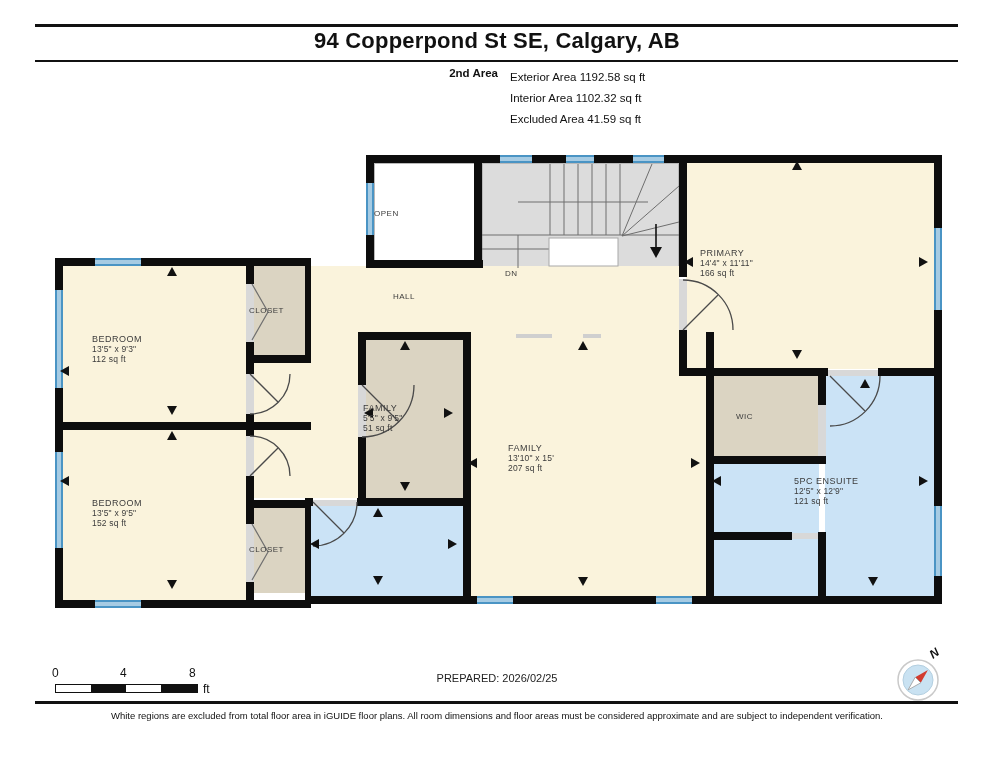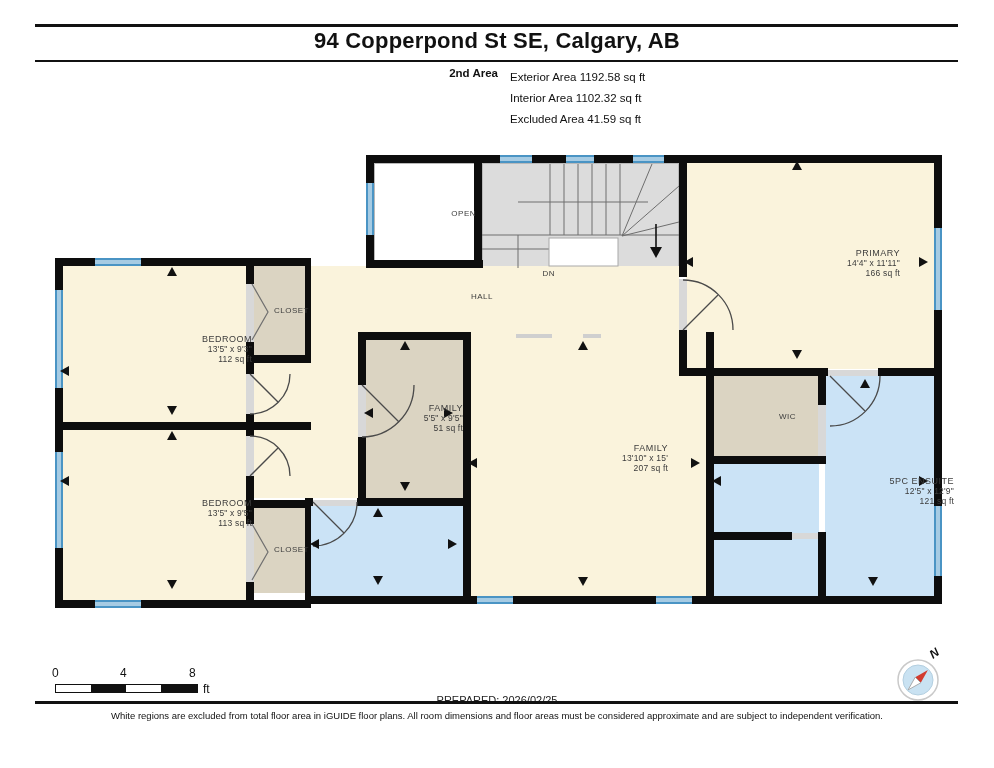--- a/index.html
+++ b/index.html
@@ -7,33 +7,33 @@
   .rule{position:absolute;background:#111;}
   #title{position:absolute;left:0;top:28px;width:994px;text-align:center;font-size:22px;font-weight:bold;color:#111;letter-spacing:.2px;}
   #floorlabel{position:absolute;left:0;top:67px;width:498px;text-align:right;font-size:11.5px;font-weight:bold;color:#111;}
   #stats{position:absolute;left:510px;top:67px;font-size:11.5px;color:#111;line-height:21px;}
   .fl{position:absolute;}
   .w{position:absolute;background:#0d0d0d;}
   .thr{position:absolute;background:#d8d8d8;}
   .glass{position:absolute;background:#cfcfcf;}
   .winh{position:absolute;background:#a6cbe3;border-top:2px solid #4a94c4;border-bottom:2px solid #4a94c4;box-sizing:border-box;}
   .winv{position:absolute;background:#a6cbe3;border-left:2px solid #4a94c4;border-right:2px solid #4a94c4;box-sizing:border-box;}
-  .rlabel{position:absolute;text-align:right;color:#3c3c3c;}
+  .rlabel{position:absolute;text-align:left;color:#3c3c3c;}
   .rn{font-size:9px;letter-spacing:.5px;}
   .rd{font-size:8.5px;letter-spacing:.2px;}
   .small .rn{font-size:8px;}
   .arU,.arD,.arL,.arR{position:absolute;width:0;height:0;}
   .arU{border-left:5px solid transparent;border-right:5px solid transparent;border-bottom:9px solid #111;}
   .arD{border-left:5px solid transparent;border-right:5px solid transparent;border-top:9px solid #111;}
   .arL{border-top:5px solid transparent;border-bottom:5px solid transparent;border-right:9px solid #111;}
   .arR{border-top:5px solid transparent;border-bottom:5px solid transparent;border-left:9px solid #111;}
   #scale-ticks span{position:absolute;font-size:12px;color:#111;}
   #scalebar{position:absolute;left:55px;top:684px;width:141px;height:7px;border:1px solid #111;box-sizing:content-box;background:#fff;}
   #scalebar i{position:absolute;top:0;height:7px;background:#111;}
-  #prepared{position:absolute;left:0;top:672px;width:994px;text-align:center;font-size:11px;color:#222;margin-top:22px;}
+  #prepared{position:absolute;left:0;top:672px;width:994px;text-align:center;font-size:11px;color:#222;}
   #disclaimer{position:absolute;left:0;top:710px;width:994px;text-align:center;font-size:9.5px;color:#111;}
   svg{position:absolute;left:0;top:0;}
 </style>
 </head>
 <body>
 
 <div id="canvas">
 
   <div class="rule" style="left:35px;top:24px;width:923px;height:3px"></div>
   <div id="title">94 Copperpond St SE, Calgary, AB</div>
@@ -219,21 +219,21 @@
       <div class="rd">166 sq ft</div>
   </div>
   <div class="rlabel" style="left:92px;top:334px;width:160px">
     <div class="rn">BEDROOM</div>
       <div class="rd">13'5" x 9'3"</div>
       <div class="rd">112 sq ft</div>
   </div>
   <div class="rlabel" style="left:92px;top:498px;width:160px">
     <div class="rn">BEDROOM</div>
       <div class="rd">13'5" x 9'5"</div>
-      <div class="rd">113 sq ft</div>
+      <div class="rd">152 sq ft</div>
   </div>
   <div class="rlabel small" style="left:249px;top:306px;width:60px">
       <div class="rn">CLOSET</div>
     </div>
   <div class="rlabel small" style="left:249px;top:545px;width:60px">
       <div class="rn">CLOSET</div>
     </div>
   <div class="rlabel" style="left:363px;top:403px;width:100px">
     <div class="rn">FAMILY</div>
       <div class="rd">5'5" x 9'5"</div>

